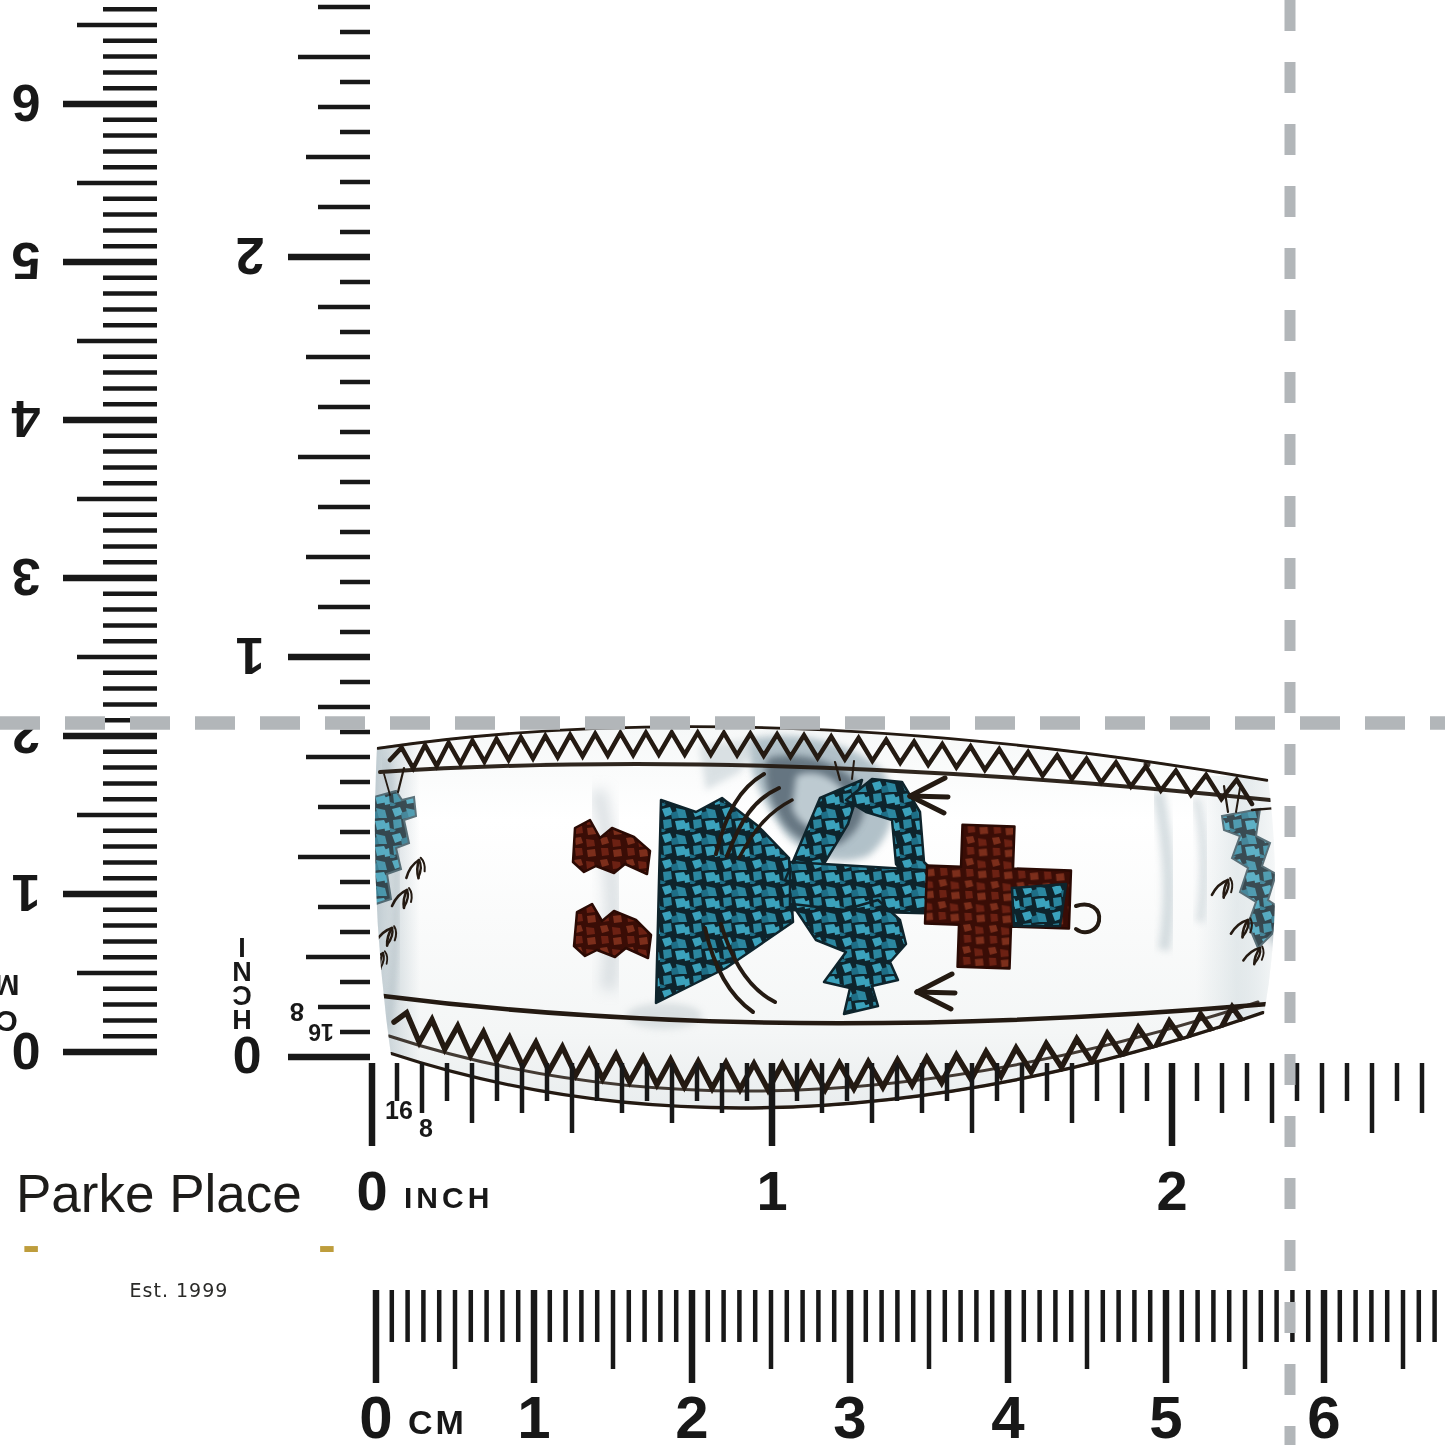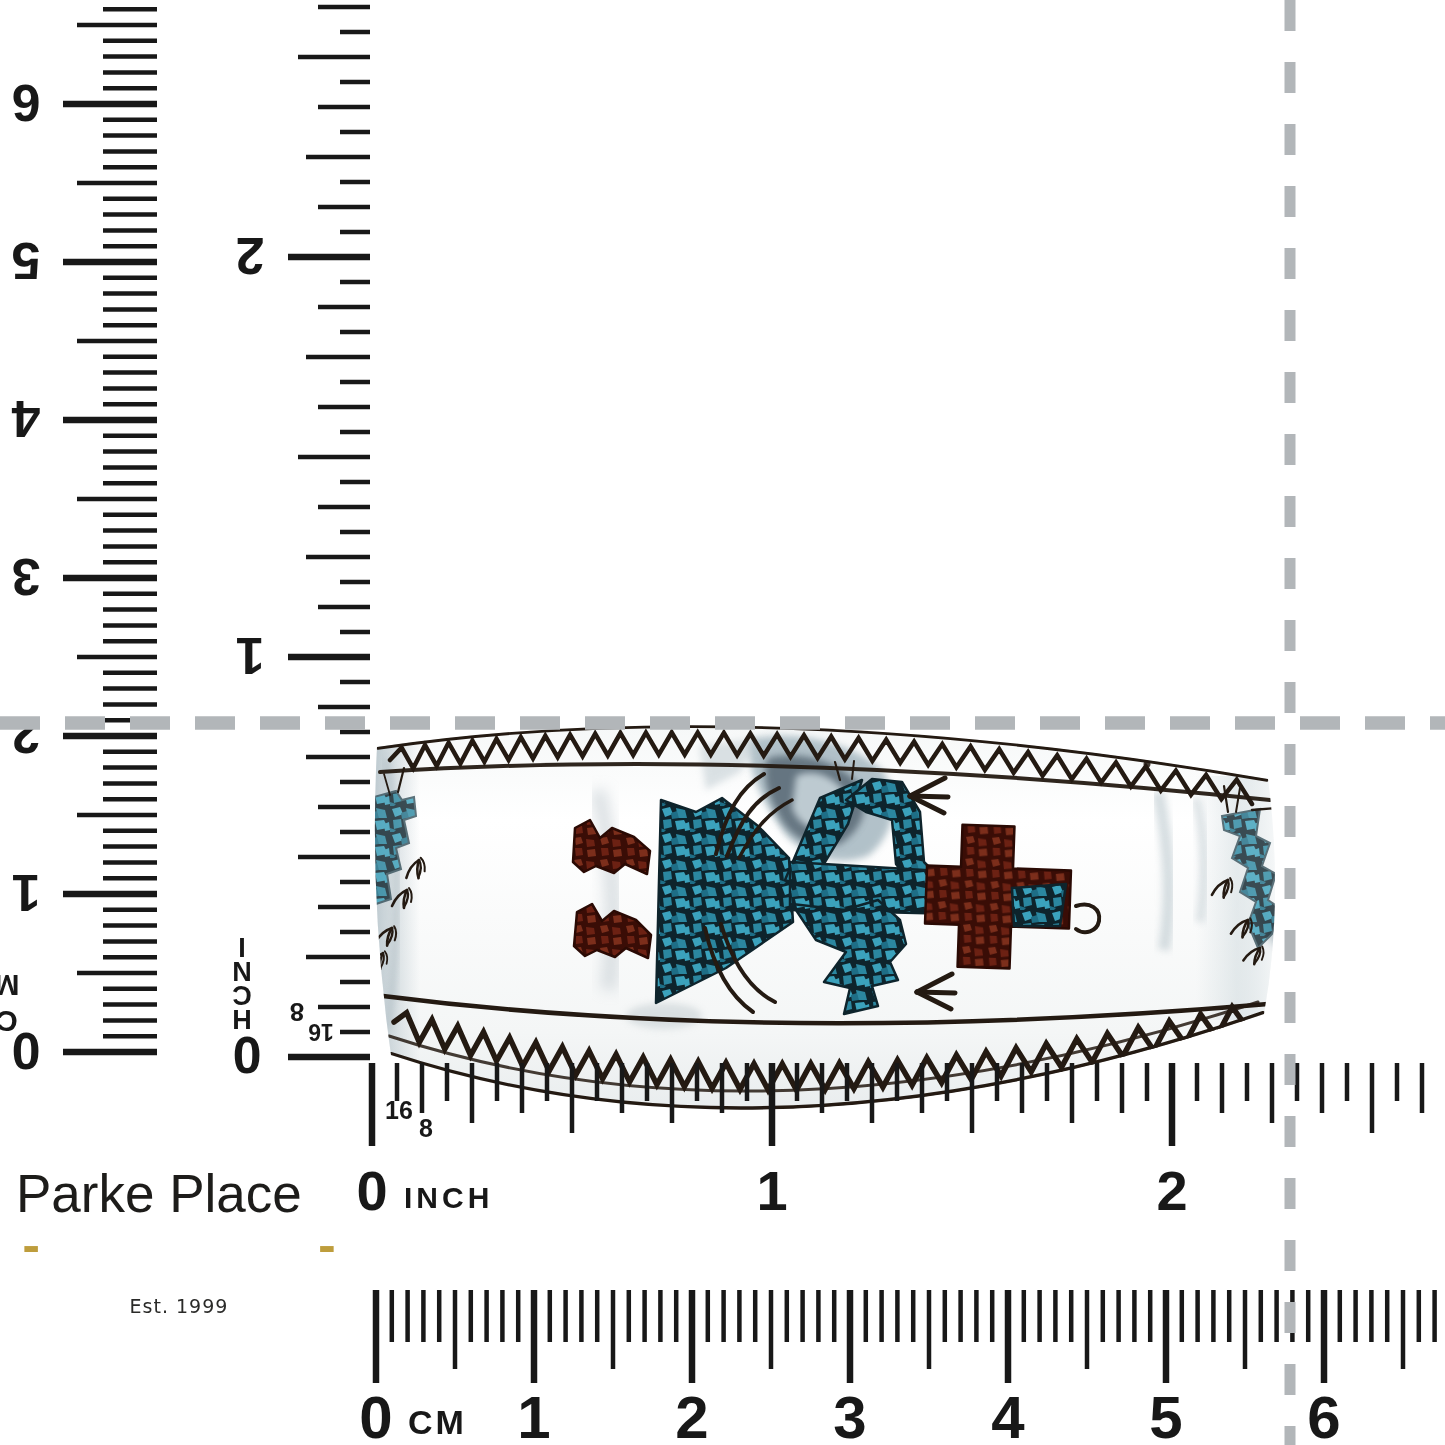--- a/index.html
+++ b/index.html
@@ -15,21 +15,21 @@
   .p-cr-bg{fill:var(--cr-bg);} .p-cr-a{fill:var(--cr-a);} .p-cr-b{fill:var(--cr-b);}
   .dash-line{stroke:var(--dash);fill:none;}
   
   .logo{position:absolute;left:16px;top:1166px;width:326px;color:var(--brand-ink);}
   .logo-line1{font-family:Liberation Sans, sans-serif;font-size:53px;line-height:1.05;color:var(--brand-ink);
               letter-spacing:0px;white-space:nowrap;}
   .logo-line2{font-family:"DejaVu Serif", serif;font-size:56px;color:var(--gold);
               display:flex;justify-content:space-between;align-items:center;padding:0 6px;margin-top:2px;}
   .logo-line2 .dash{font-weight:bold;font-size:44px;transform:translateY(-4px);}
   .logo-line3{font-family:"DejaVu Sans", sans-serif;font-size:19px;color:#2a2a28;text-align:center;
-              margin-top:20px;letter-spacing:1px;}
+              margin-top:4px;letter-spacing:1px;}
 </style>
 </head>
 <body>
 
 <div id="stage">
 
 <svg id="scene" width="1445" height="1445" viewBox="0 0 1445 1445" xmlns="http://www.w3.org/2000/svg">
   <defs>
     <pattern id="tqz" width="30" height="26" patternUnits="userSpaceOnUse">
       <rect width="30" height="26" class="p-tq-bg"></rect>

